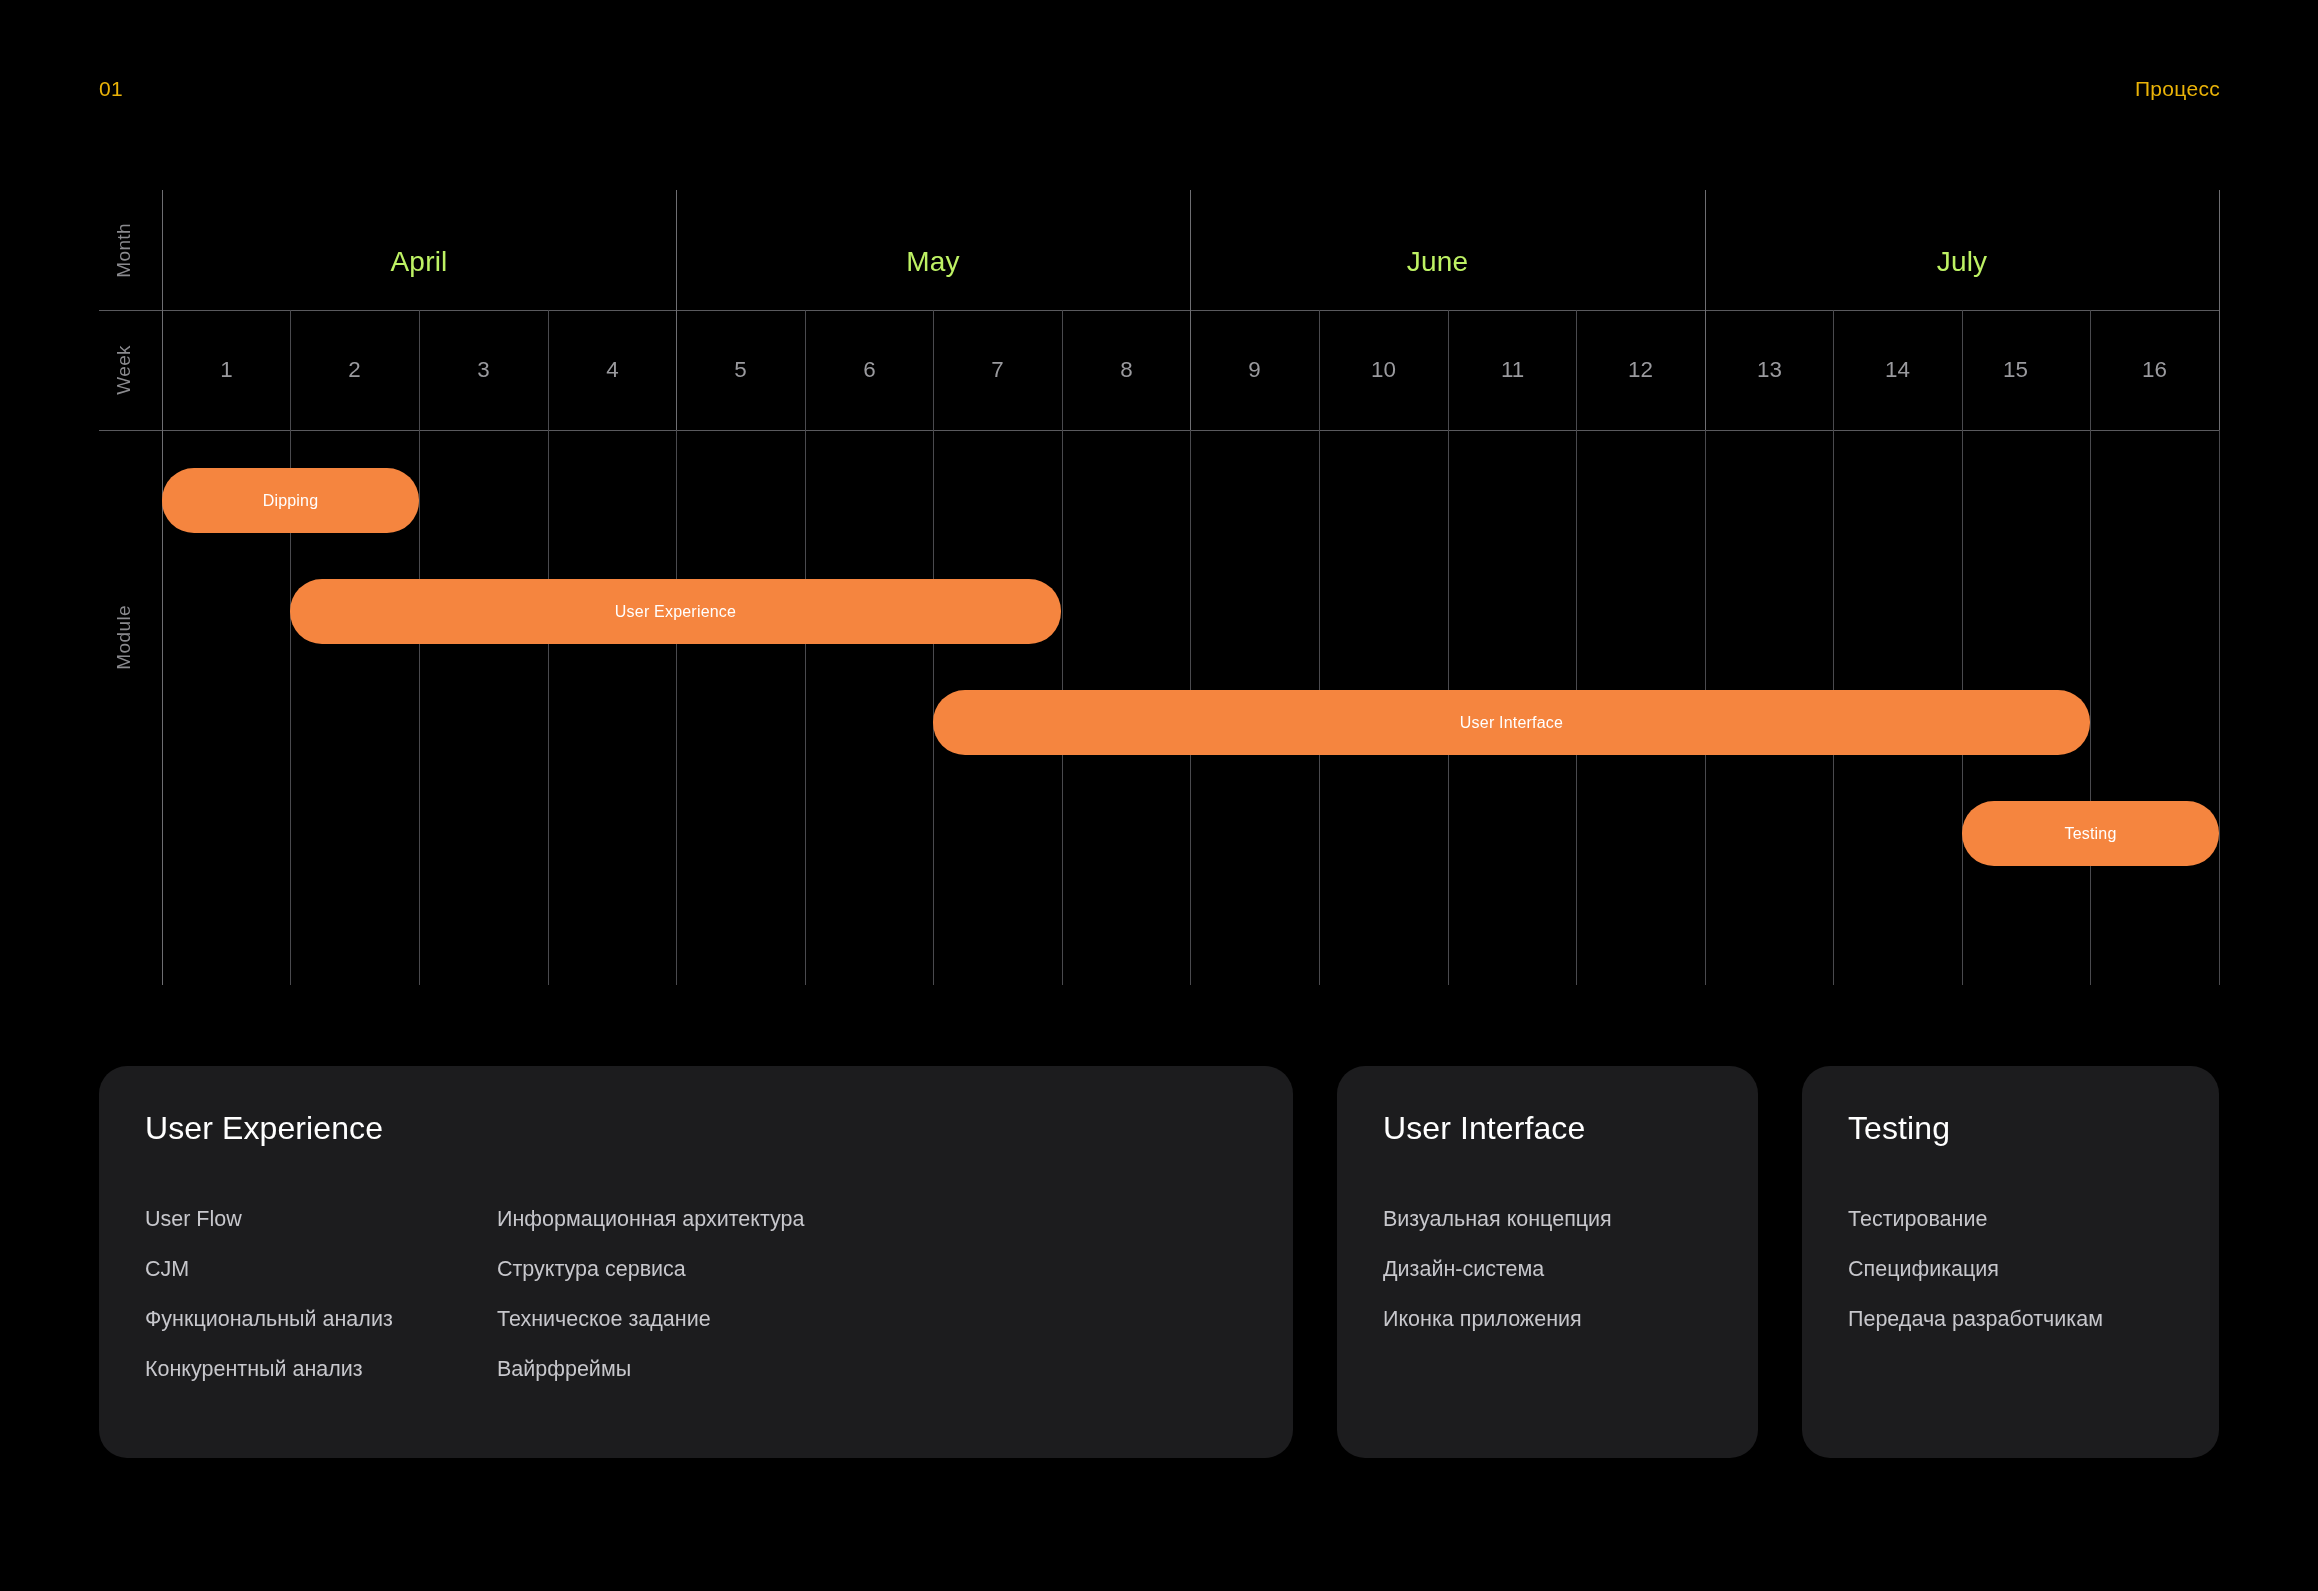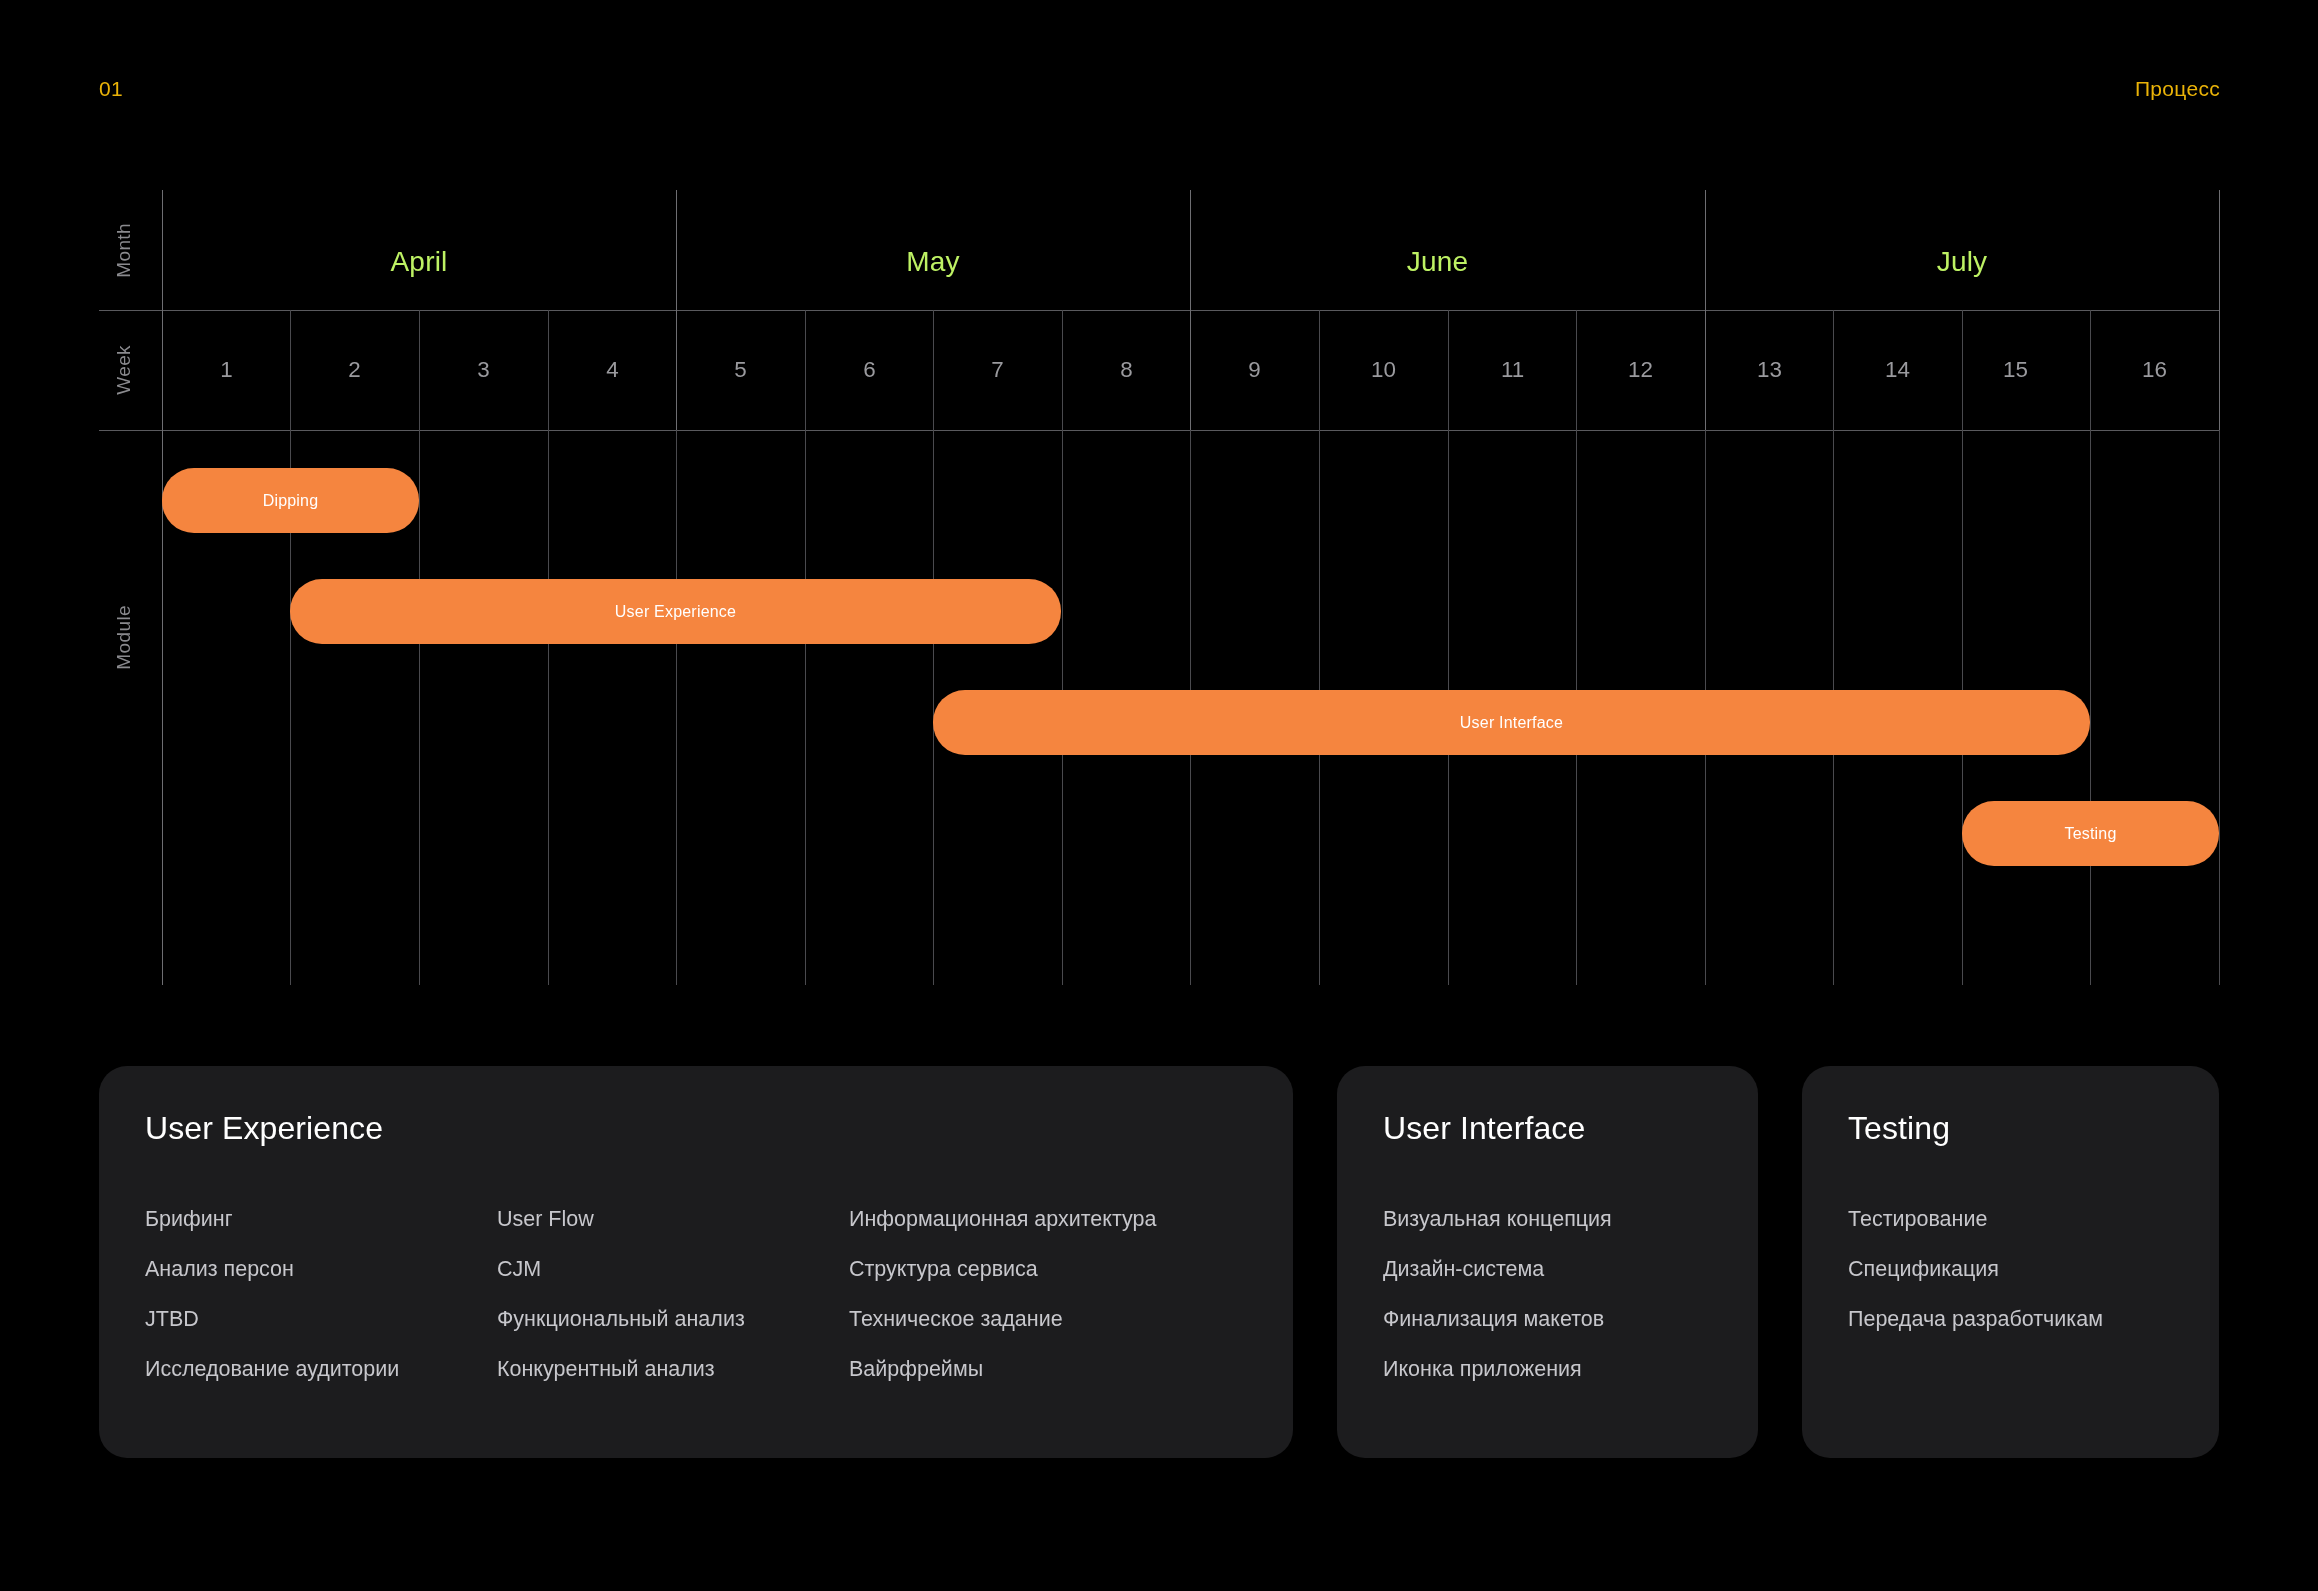--- a/index.html
+++ b/index.html
@@ -240,28 +240,20 @@
     </div>
 
 </div>
 
 <div class="cards" id="cards-root">
     <div class="card card-ux">
       <div class="card-title">User Experience</div>
       <div class="card-columns">
         <div class="col">
           <ul>
-            <li>Брифинг</li>
-            <li>Анализ персон</li>
-            <li>JTBD</li>
-            <li>Исследование аудитории</li>
-          </ul>
-        </div>
-        <div class="col">
-          <ul>
             <li>User Flow</li>
             <li>CJM</li>
             <li>Функциональный анализ</li>
             <li>Конкурентный анализ</li>
           </ul>
         </div>
         <div class="col">
           <ul>
             <li>Информационная архитектура</li>
             <li>Структура сервиса</li>
@@ -271,21 +263,20 @@
         </div>
       </div>
     </div>
     <div class="card card-ui">
       <div class="card-title">User Interface</div>
       <div class="card-columns">
         <div class="col">
           <ul>
             <li>Визуальная концепция</li>
             <li>Дизайн-система</li>
-            <li>Финализация макетов</li>
             <li>Иконка приложения</li>
           </ul>
         </div>
       </div>
     </div>
     <div class="card card-qa">
       <div class="card-title">Testing</div>
       <div class="card-columns">
         <div class="col">
           <ul>

